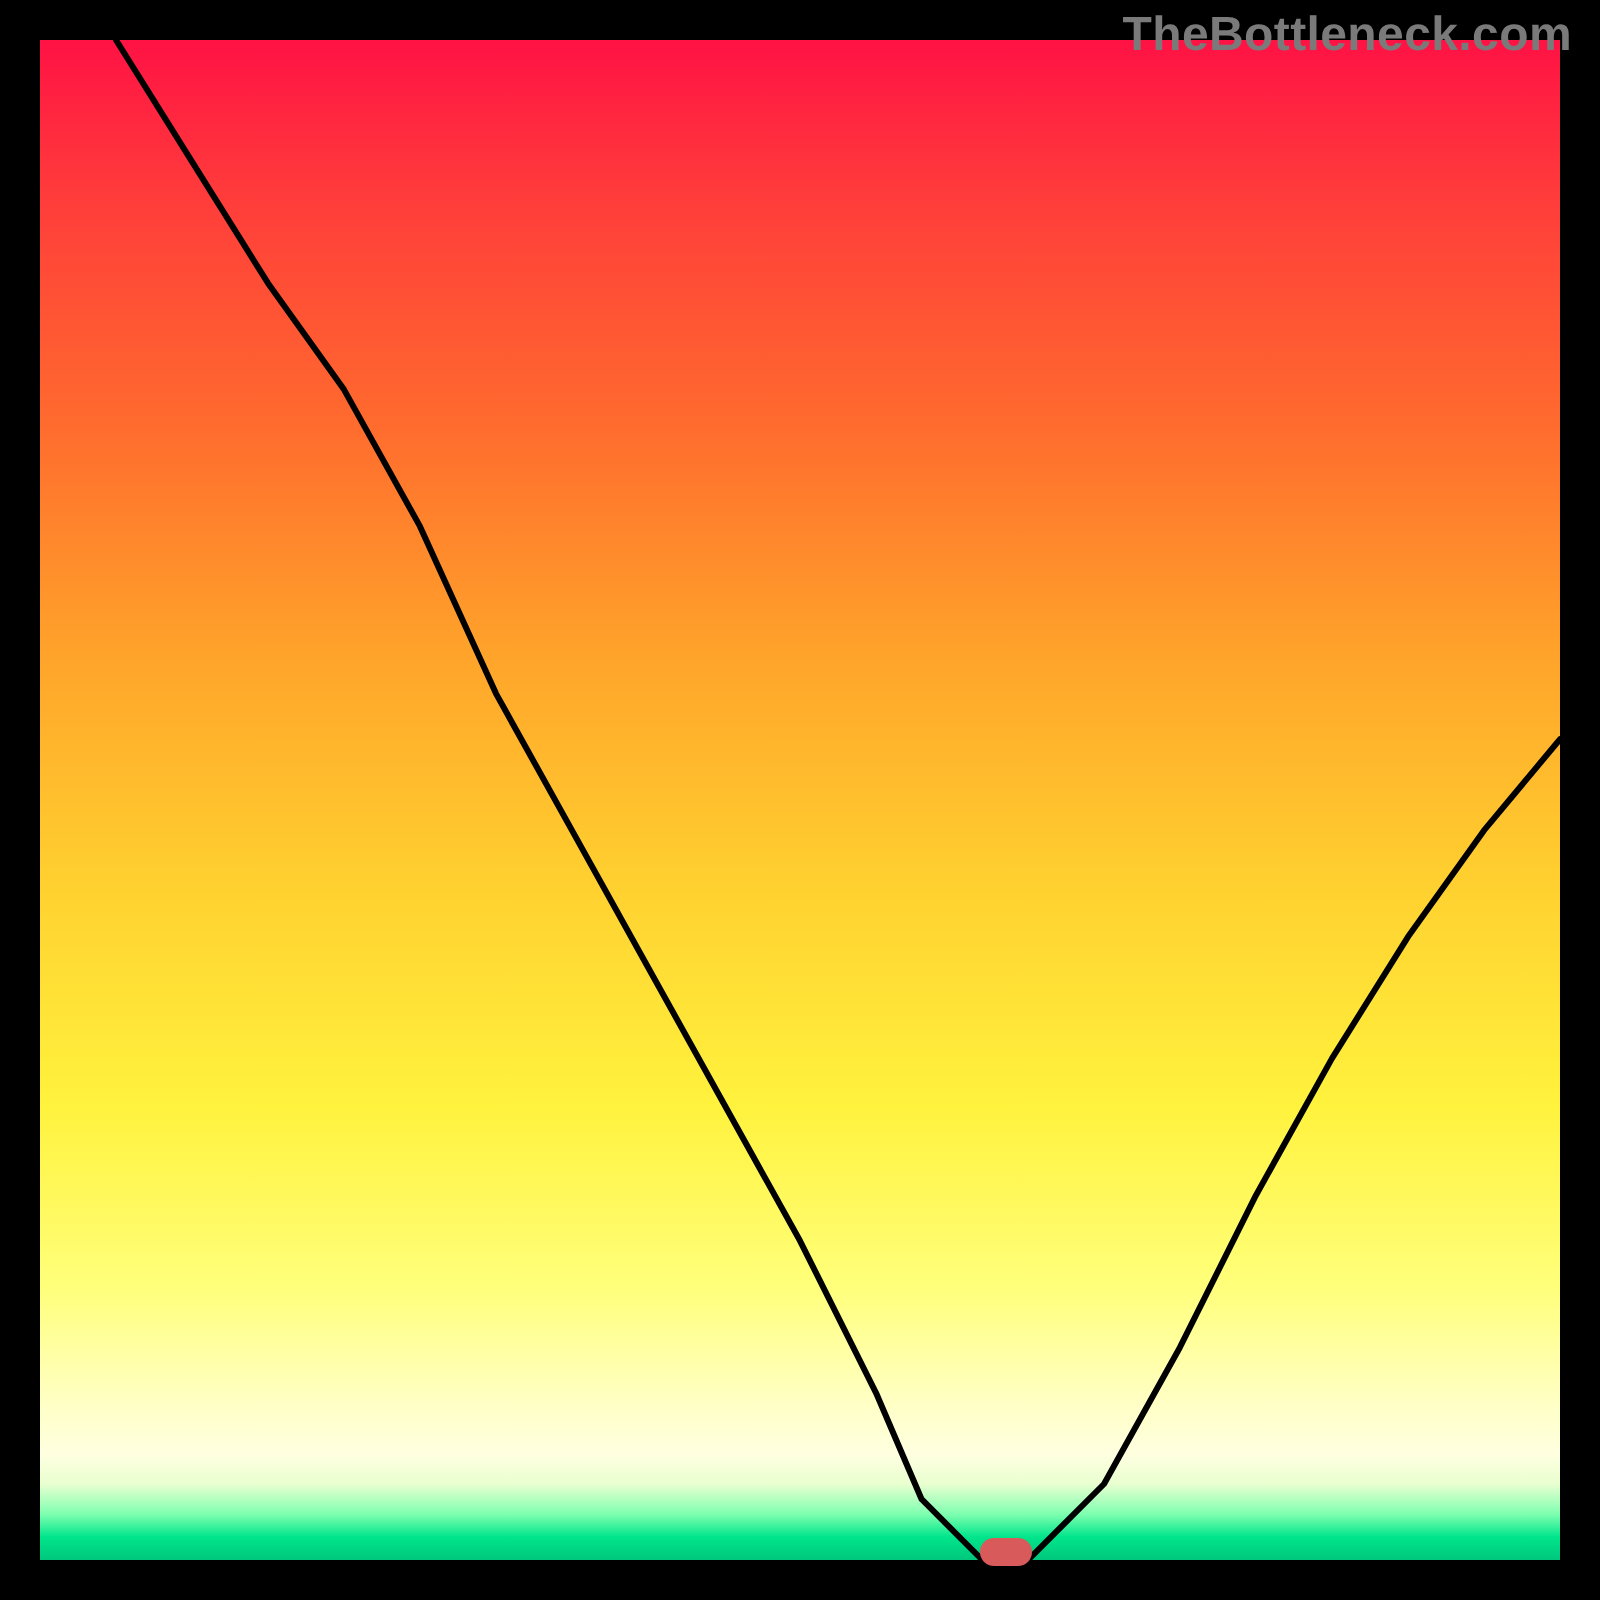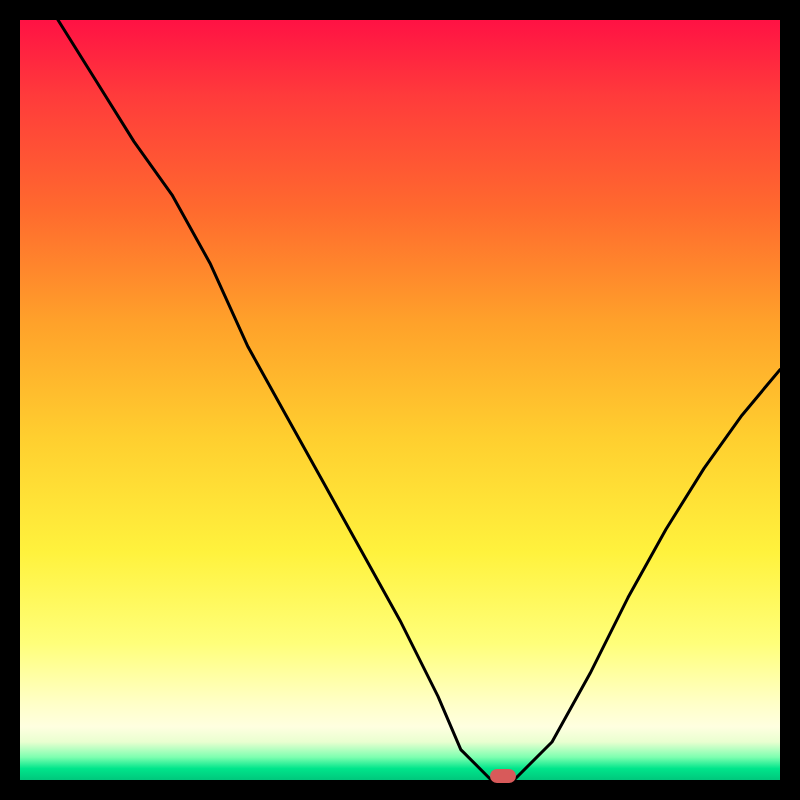--- a/index.html
+++ b/index.html
@@ -65,20 +65,21 @@
     height: 14px;
     border-radius: 7px;
     background: #d85a5a;
     transform: translate(-50%, -50%);
   }
 </style>
 </head>
 <body>
 
 <div class="wrap">
+  <div class="watermark">TheBottleneck.com</div>
 
   <div class="plot">
     <div class="gradient"></div>
 
     <svg viewBox="0 0 760 760" preserveAspectRatio="none">
       <path id="curve-path" d="M38.0 0.0 L76.0 60.8 L114.0 121.6 L152.0 174.8 L190.0 243.2 L228.0 326.8 L266.0 395.2 L304.0 463.6 L342.0 532.0 L380.0 600.4 L418.0 676.4 L440.8 729.6 L471.2 760.0 L494.0 760.0 L532.0 722.0 L570.0 653.6 L608.0 577.6 L646.0 509.2 L684.0 448.4 L722.0 395.2 L760.0 349.6" fill="none" stroke="#000" stroke-width="3" stroke-linejoin="round" stroke-linecap="round"></path>
     </svg>
 
     <div id="minimum-marker" class="marker" style="left: 482.6px; top: 756.2px; background: rgb(216, 90, 90);"></div>
   </div>

